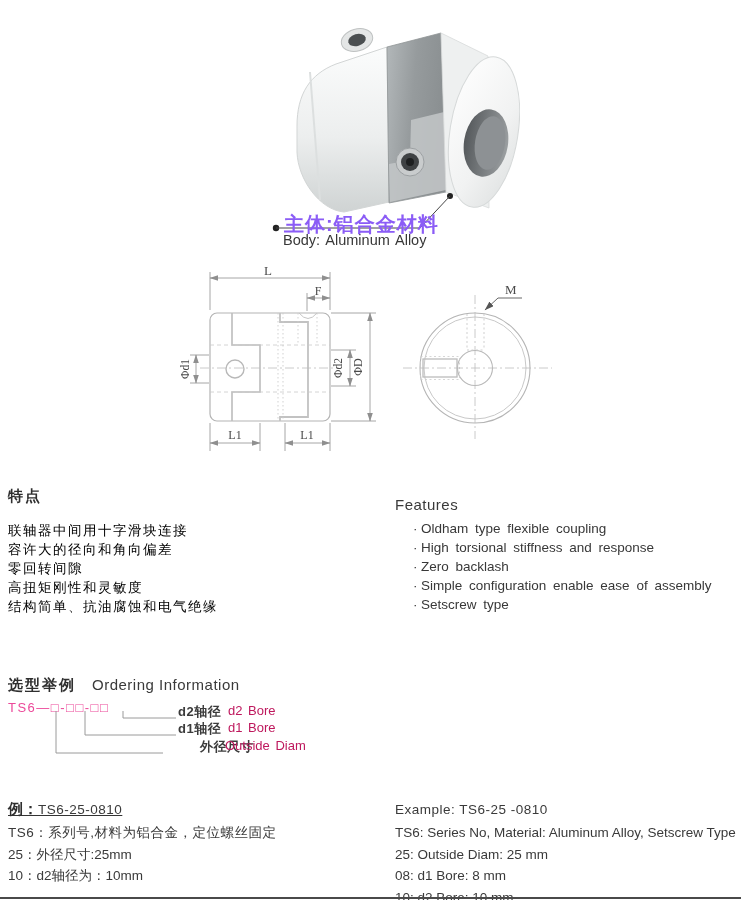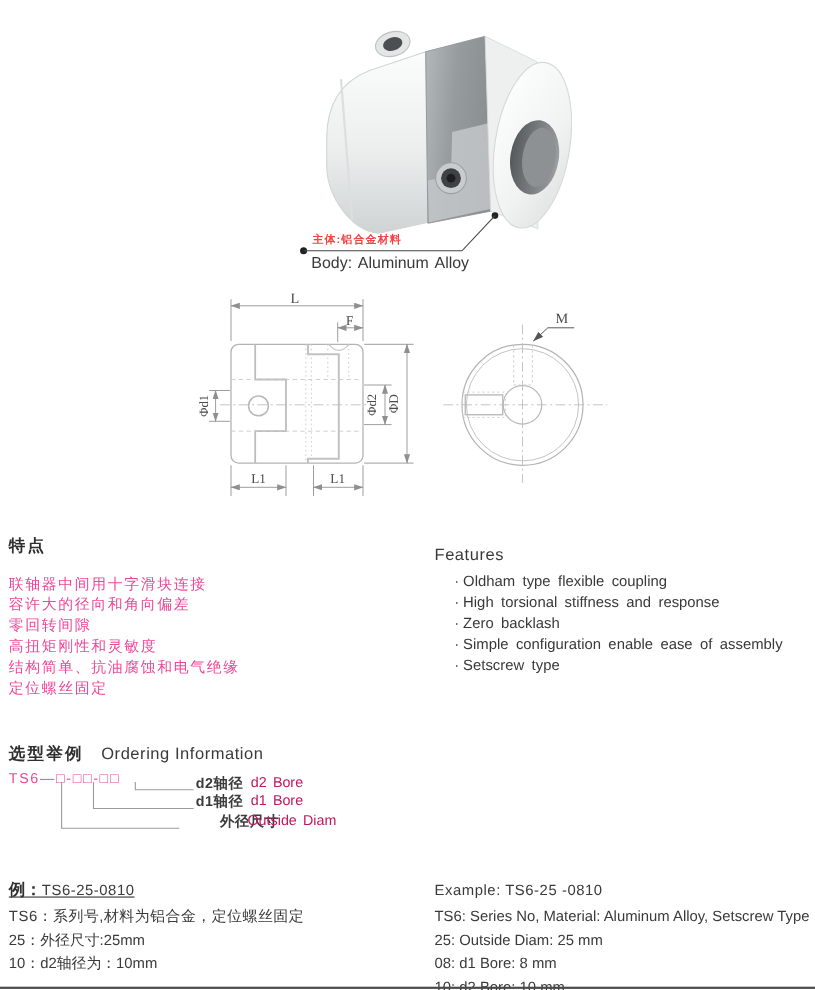--- a/index.html
+++ b/index.html
@@ -2,24 +2,24 @@
 <html><head>
 <meta charset="utf-8">
 <style>
   html,body{margin:0;padding:0;background:#fff;}
   #page{position:relative;width:741px;height:900px;background:#ffffff;overflow:hidden;
         font-family:"Liberation Sans",sans-serif;color:#333;}
   .abs{position:absolute;}
   .cn{letter-spacing:1.5px;}
   .h-cn{font-size:15px;font-weight:bold;letter-spacing:2px;color:#2f2f2f;}
   .h-en{font-size:15px;color:#3a3a3a;letter-spacing:.5px;}
-  .feat-cn .line{height:19px;line-height:19px;font-size:13.5px;letter-spacing:1.5px;color:#ec4899;}
+  .feat-cn .line{height:19px;line-height:19px;font-size:13.5px;letter-spacing:1.5px;color:#000000;}
   .feat-en .line{height:19px;line-height:19px;font-size:13.5px;word-spacing:3px;color:#383838;}
   .feat-en .bullet{display:inline-block;width:8px;color:#383838;}
-  .callout-cn{font-size:10px;font-weight:bold;letter-spacing:1px;color:#ef4444;}
+  .callout-cn{font-size:20px;font-weight:bold;letter-spacing:1px;color:#8b5cf6;}
   .callout-en{font-size:14.5px;color:#383838;word-spacing:2px;}
   .code-str{font-size:13px;letter-spacing:1.5px;color:#ec4899;}
   .ord-cn{font-size:13px;font-weight:600;letter-spacing:.5px;color:#3b3b3b;}
   .ord-en{font-size:13px;color:#be185d;word-spacing:2px;}
   .ex-title-cn{font-size:15px;font-weight:bold;color:#2f2f2f;}
   .ex-title-code{font-size:13.5px;color:#3a3a3a;letter-spacing:.5px;}
   .ex-line{height:21.5px;line-height:21.5px;font-size:13.5px;color:#3a3a3a;}
   .bottom-rule{position:absolute;left:0;top:897px;width:741px;height:2px;background:#4a4a4a;}
   svg text{font-family:"Liberation Serif",serif;fill:#4a4a4a;}
 </style>
@@ -170,21 +170,20 @@
     <text x="325" y="41" font-size="13">M</text>
   </svg>
 
   <div class="abs h-cn" style="left:8px;top:487px;">特点</div>
   <div class="abs feat-cn" style="left:8px;top:521px;">
     <div class="line">联轴器中间用十字滑块连接</div>
     <div class="line">容许大的径向和角向偏差</div>
     <div class="line">零回转间隙</div>
     <div class="line">高扭矩刚性和灵敏度</div>
     <div class="line">结构简单、抗油腐蚀和电气绝缘</div>
-    <div class="line">定位螺丝固定</div>
   </div>
 
   <div class="abs h-en" style="left:395px;top:496px;">Features</div>
   <div class="abs feat-en" style="left:413px;top:519px;">
     <div class="line"><span class="bullet">·</span><span>Oldham type flexible coupling</span></div>
     <div class="line"><span class="bullet">·</span><span>High torsional stiffness and response</span></div>
     <div class="line"><span class="bullet">·</span><span>Zero backlash</span></div>
     <div class="line"><span class="bullet">·</span><span>Simple configuration enable ease of assembly</span></div>
     <div class="line"><span class="bullet">·</span><span>Setscrew type</span></div>
   </div>

